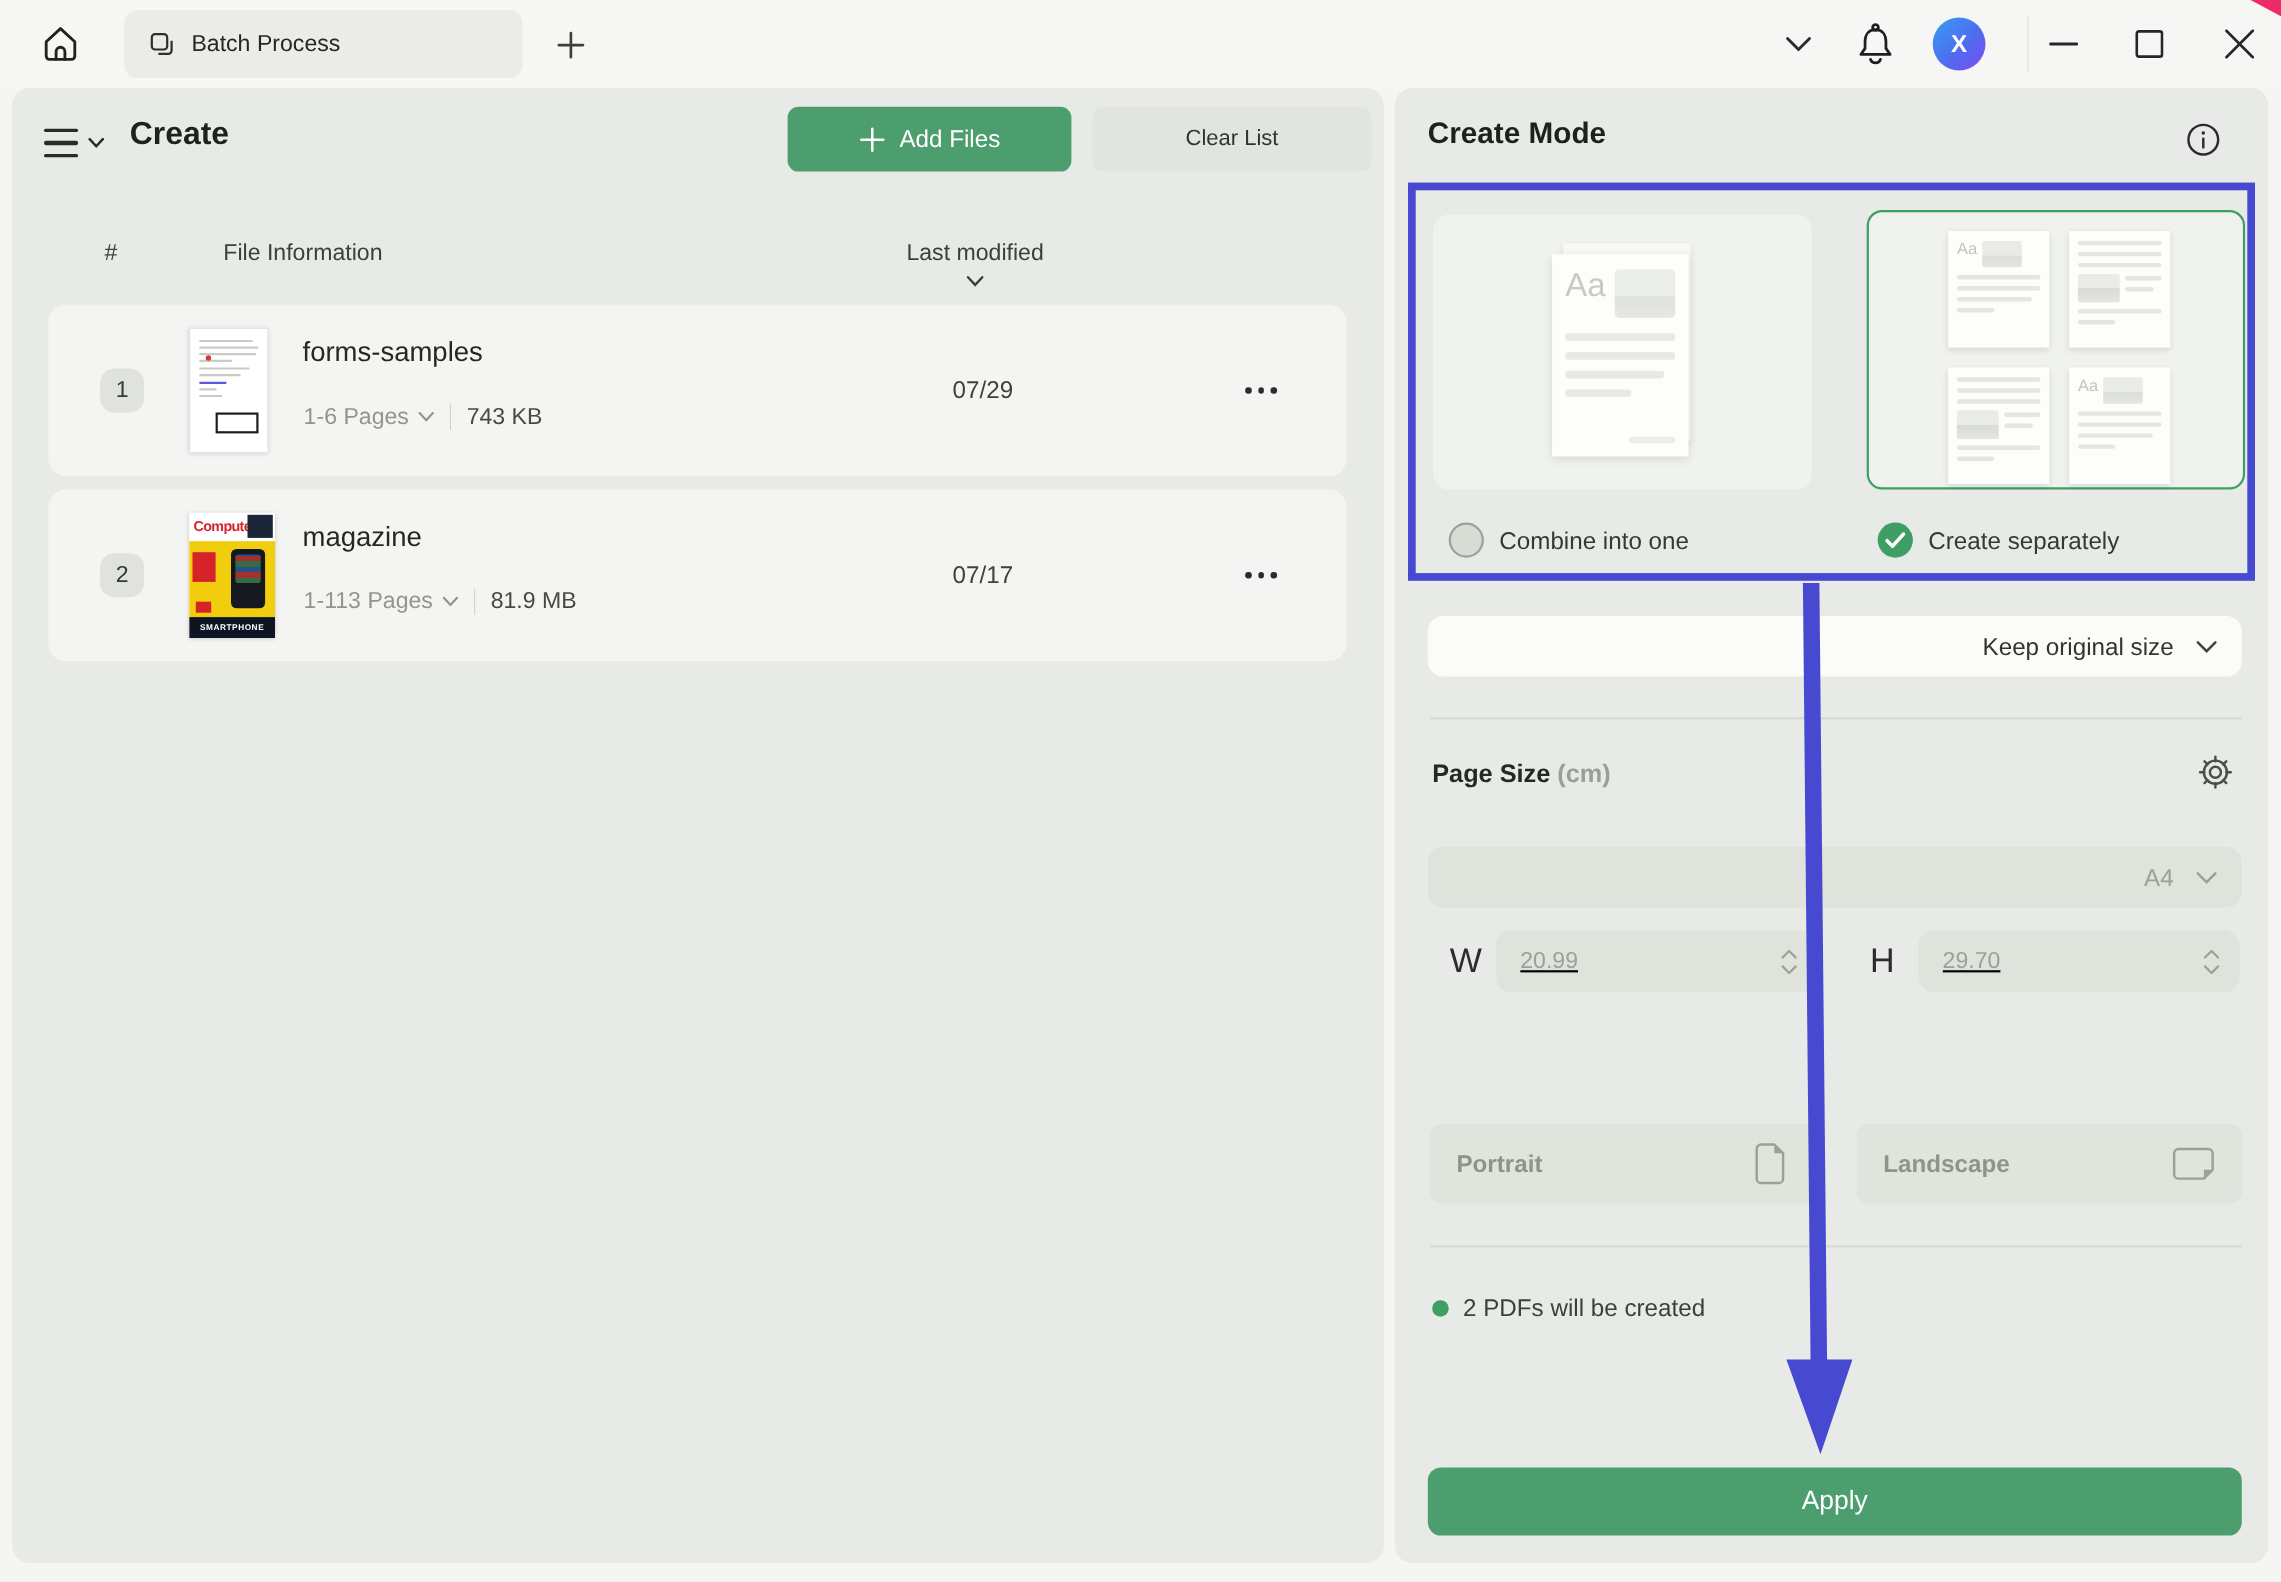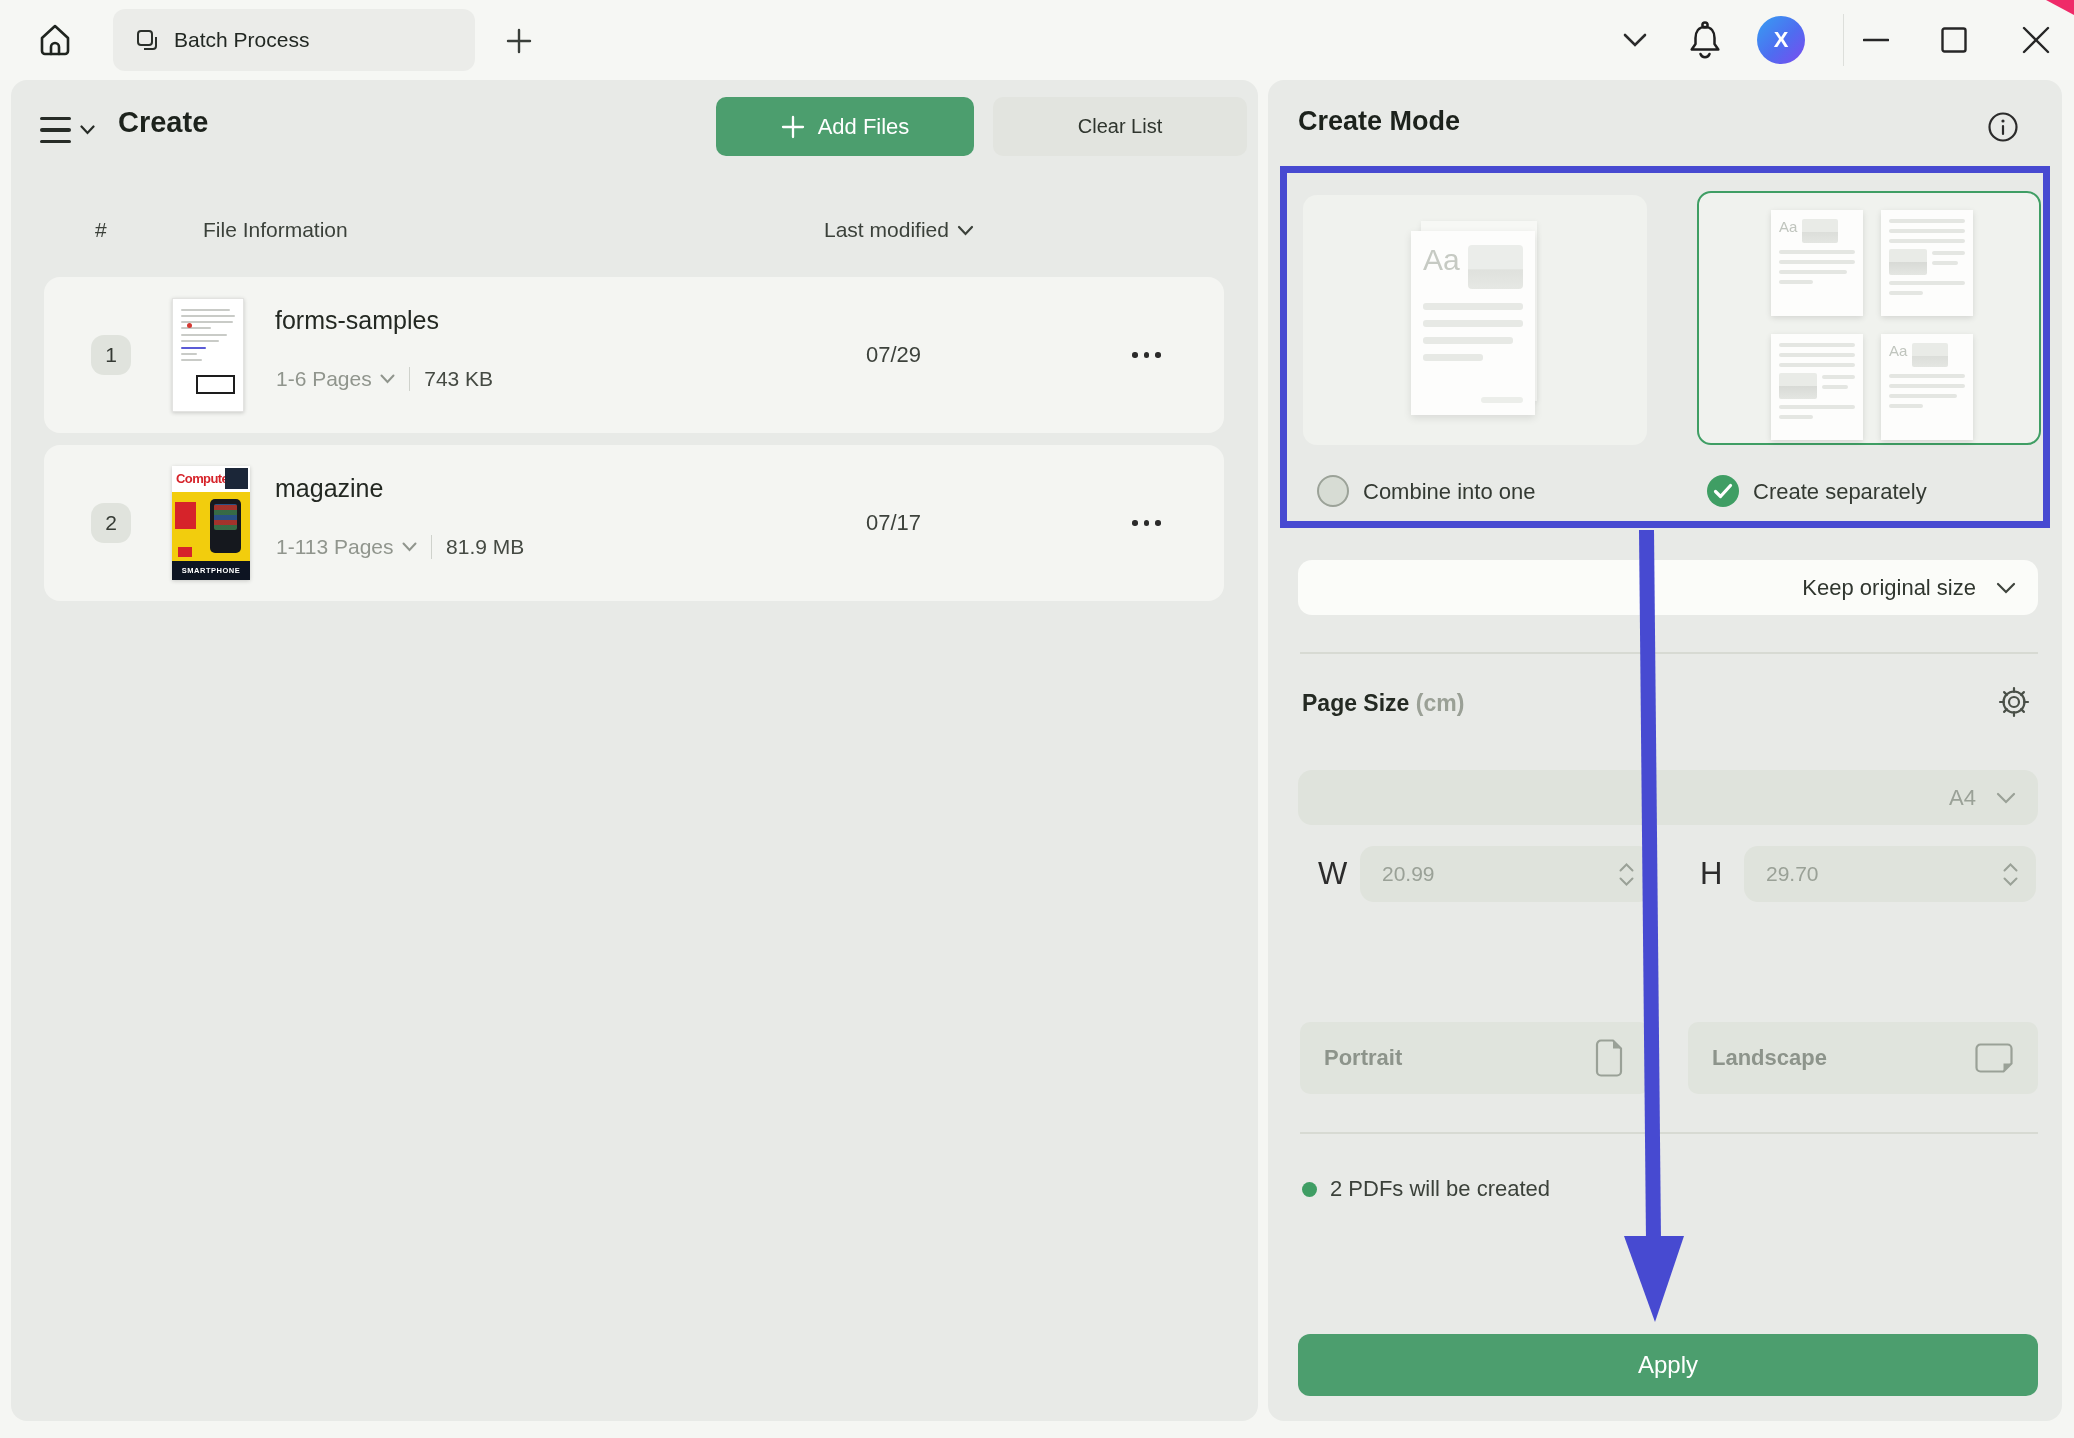--- a/index.html
+++ b/index.html
@@ -28,21 +28,21 @@
   .burger-lines i{display:block;width:31px;height:3.5px;background:#272c27;border-radius:2px;}
   .lp-title{position:absolute;left:107px;top:26px;font-size:29px;font-weight:700;color:#1c221c;}
   .btn{display:flex;align-items:center;justify-content:center;border-radius:10px;box-sizing:border-box;cursor:pointer;}
   .add-files{position:absolute;left:705px;top:17px;width:258px;height:59px;background:var(--primary-green,#4C9E6E);color:#fff;font-size:22px;gap:13px;}
   .clear-list{position:absolute;left:982px;top:17px;width:254px;height:59px;background:#e2e4df;color:#2f352e;font-size:20px;}
 
   
   .thead{position:absolute;left:0;top:130px;width:100%;height:44px;font-size:21px;color:#3b413a;}
   .th-num{position:absolute;left:84px;top:8px;}
   .th-info{position:absolute;left:156px;top:8px;margin-left:36px;}
-  .th-mod{position:absolute;left:813px;top:8px;display:flex;align-items:center;gap:8px;cursor:pointer;}
+  .th-mod{position:absolute;left:813px;top:8px;display:flex;align-items:center;gap:8px;cursor:pointer;flex-direction:column;}
 
   
   .file-row{position:absolute;left:33px;width:1180px;height:156px;background:#f4f5f2;border-radius:16px;cursor:pointer;}
   .row-badge{position:absolute;left:47px;top:58px;width:40px;height:40px;border-radius:13px;background:#e0e3dd;color:#353a34;font-size:21px;display:flex;align-items:center;justify-content:center;}
   .row-title{position:absolute;left:231px;top:29px;font-size:25px;color:#232822;}
   .row-meta{position:absolute;left:232px;top:90px;display:flex;align-items:center;gap:14px;font-size:21px;}
   .pages{display:flex;align-items:center;gap:8px;color:#90958d;cursor:pointer;}
   .meta-div{width:1.5px;height:24px;background:#cfd2cc;}
   .fsize{color:#454a43;}
   .row-date{position:absolute;left:822px;top:0;height:156px;display:flex;align-items:center;font-size:22px;color:#3d423c;}
@@ -108,21 +108,21 @@
   .select{position:absolute;display:flex;align-items:center;justify-content:flex-end;box-sizing:border-box;padding:0 22px;border-radius:14px;cursor:pointer;gap:20px;}
   .keep-select{left:30px;top:480px;width:740px;height:55px;background:#fbfcf9;font-size:22px;color:#30362f;}
   .divider{position:absolute;left:32px;width:738px;height:1.5px;background:#d7dad3;}
   .div1{top:572px;} .div2{top:1052px;}
   .ps-head{position:absolute;left:34px;top:610px;font-size:23px;font-weight:700;color:#242a23;}
   .ps-unit{color:#9aa096;}
   .gear-btn{position:absolute;left:726px;top:602px;width:40px;height:40px;display:flex;align-items:center;justify-content:center;cursor:pointer;}
   .a4-select{left:30px;top:690px;width:740px;height:55px;background:#dfe3dc;font-size:22px;color:#9aa197;}
   .wh-label{position:absolute;top:766px;height:56px;display:flex;align-items:center;font-size:31px;color:#2c2c2c;}
   .wl{left:50px;} .hl{left:432px;}
-  .num-field{position:absolute;top:766px;width:292px;height:56px;background:#dfe3dc;border-radius:14px;box-sizing:border-box;display:flex;align-items:center;padding:0 18px 0 22px;}
+  .num-field{position:absolute;top:766px;width:292px;height:56px;background:#dfe3dc;border-radius:14px;box-sizing:border-box;display:flex;align-items:center;padding:0 18px 0 22px;text-decoration:underline;}
   .wf{left:92px;} .hf{left:476px;gap:22px;}
   .num-field input{flex:1;border:none;background:transparent;outline:none;font-size:21px;color:#9aa197;font-family:inherit;width:100%;padding:0;}
   .steppers{display:flex;flex-direction:column;gap:5px;cursor:pointer;}
 
   .or-label{position:absolute;left:34px;top:952px;font-size:22px;font-weight:700;color:#8d948b;}
   .or-btn{position:absolute;top:942px;width:350px;height:72px;background:#e0e4dd;border-radius:10px;display:flex;align-items:center;justify-content:space-between;box-sizing:border-box;padding:0 24px;cursor:pointer;}
   .or-btn span{font-size:22px;font-weight:700;color:#8d948b;}
   .ob1{left:32px;} .ob2{left:420px;}
 
   .status-row{position:absolute;left:34px;top:1096px;display:flex;align-items:center;gap:13px;}

